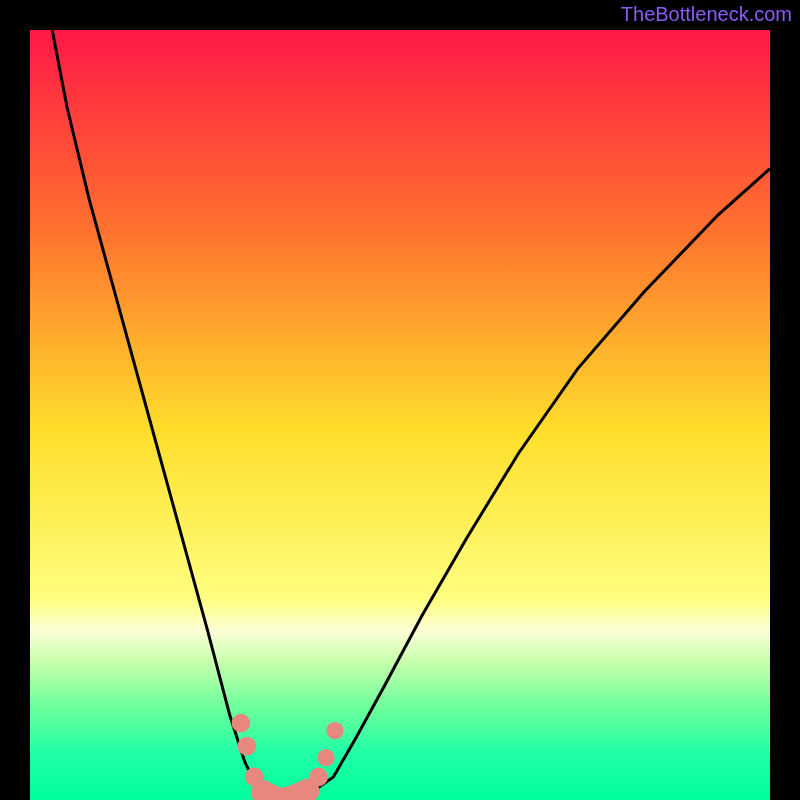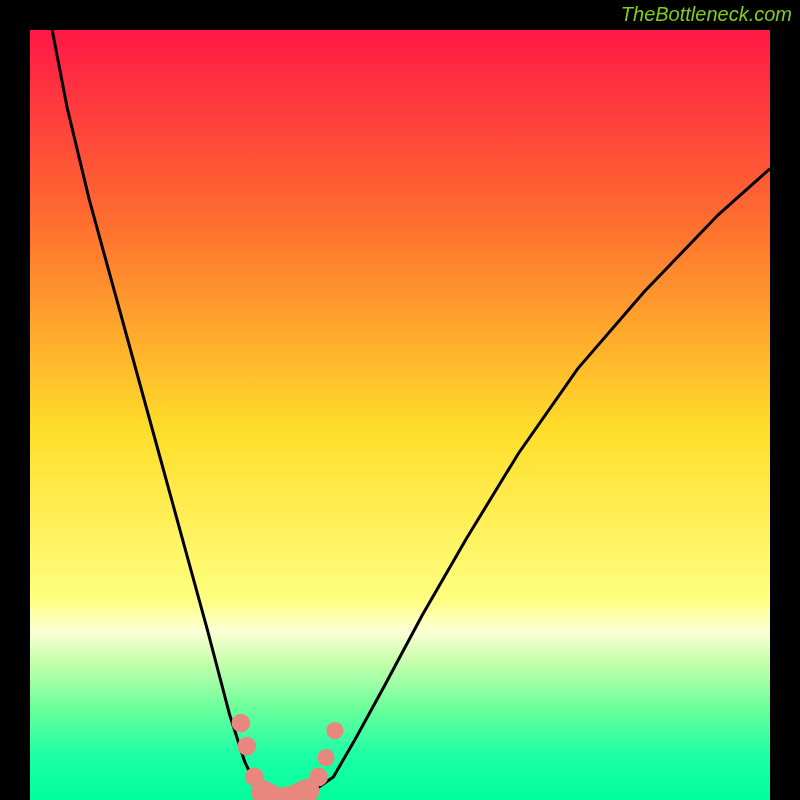--- a/index.html
+++ b/index.html
@@ -8,23 +8,22 @@
     width: 800px;
     height: 800px;
     background: #000;
     font-family: Arial, sans-serif;
     position: relative;
   }
   .attribution {
     position: absolute;
     top: 3px;
     right: 8px;
-    color: #84cc16;
+    color: #8b5cf6;
     font-size: 20px;
-    font-style: italic;
   }
   svg { display: block; }
 </style>
 </head>
 <body>
 
 <div class="attribution">TheBottleneck.com</div>
 
 <svg id="chart" width="800" height="800" viewBox="0 0 800 800">
   <defs>

